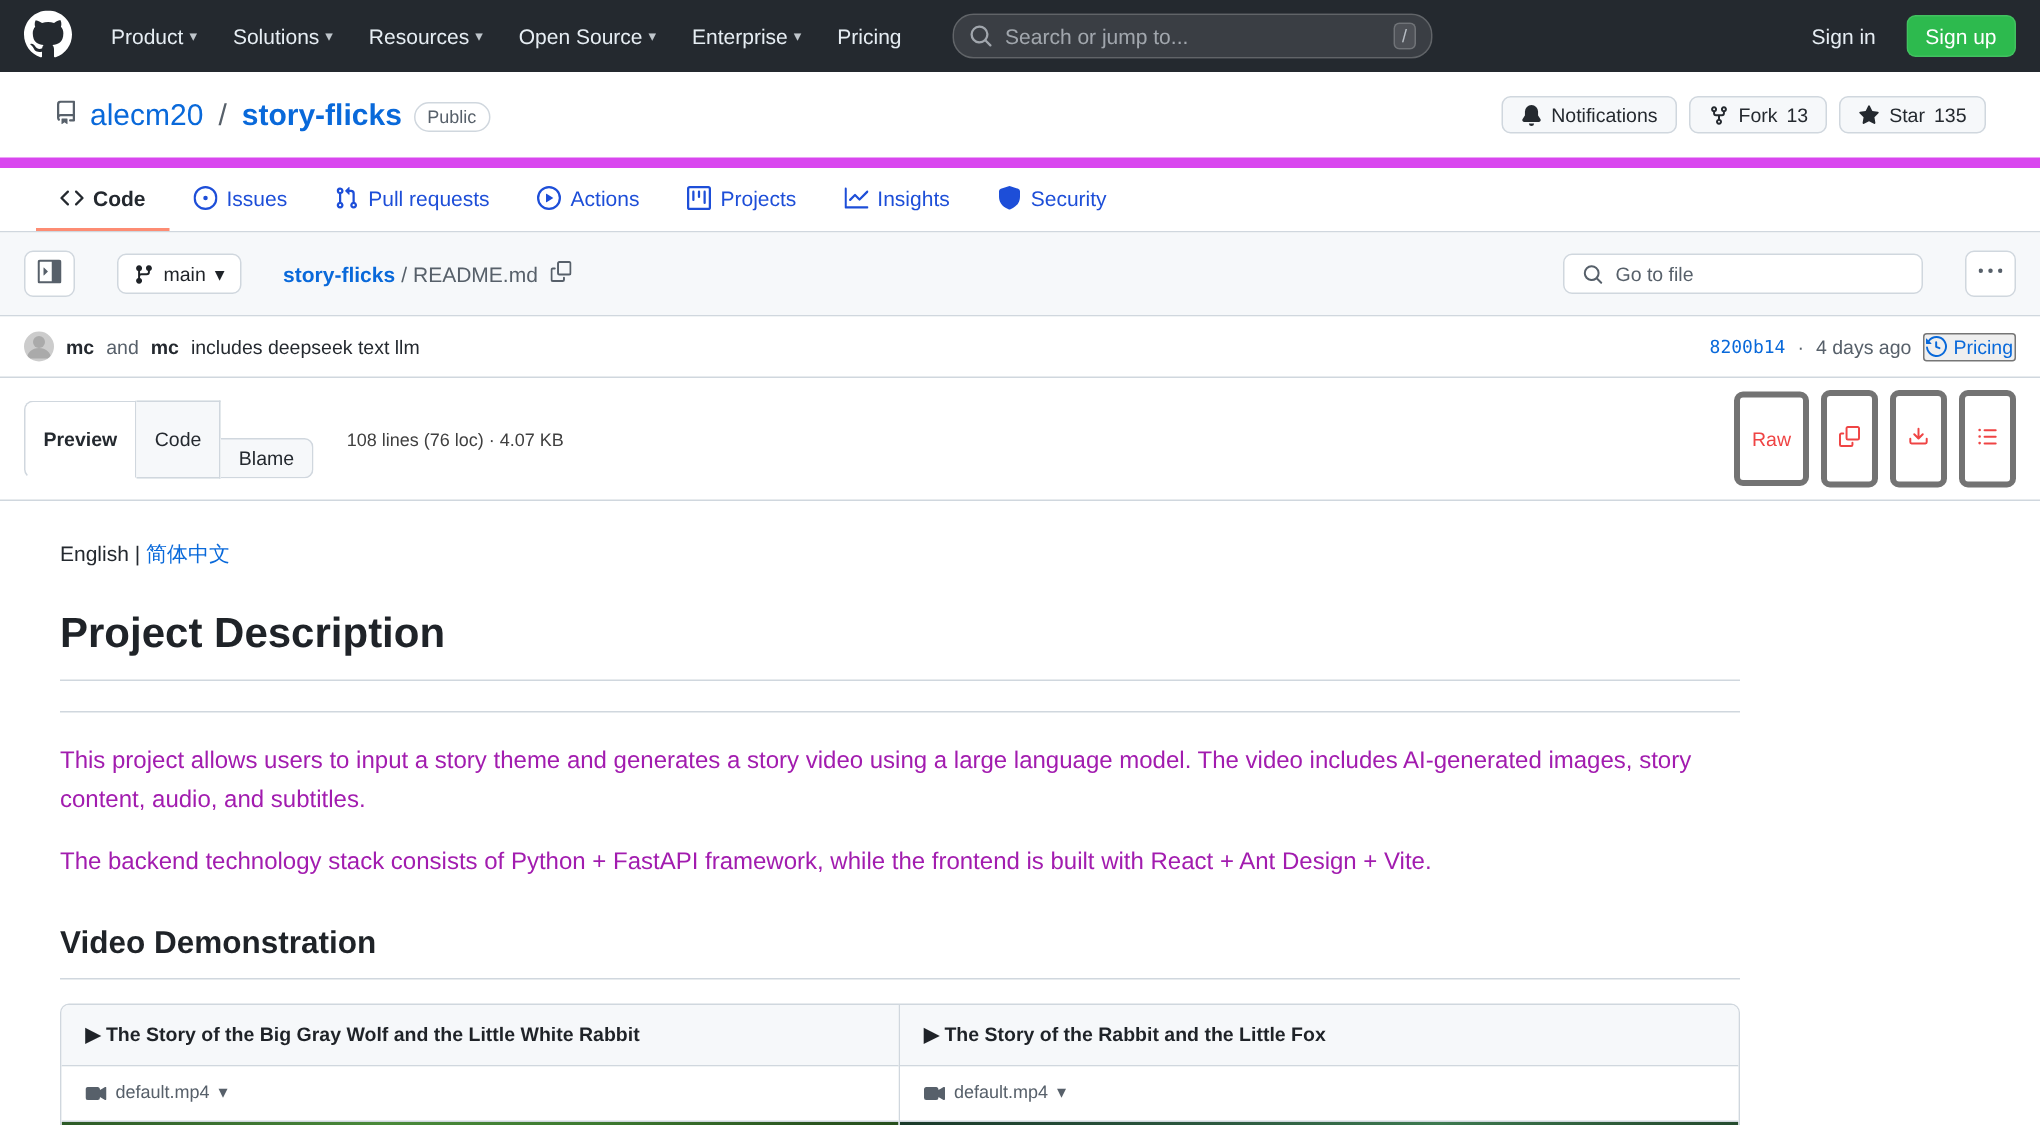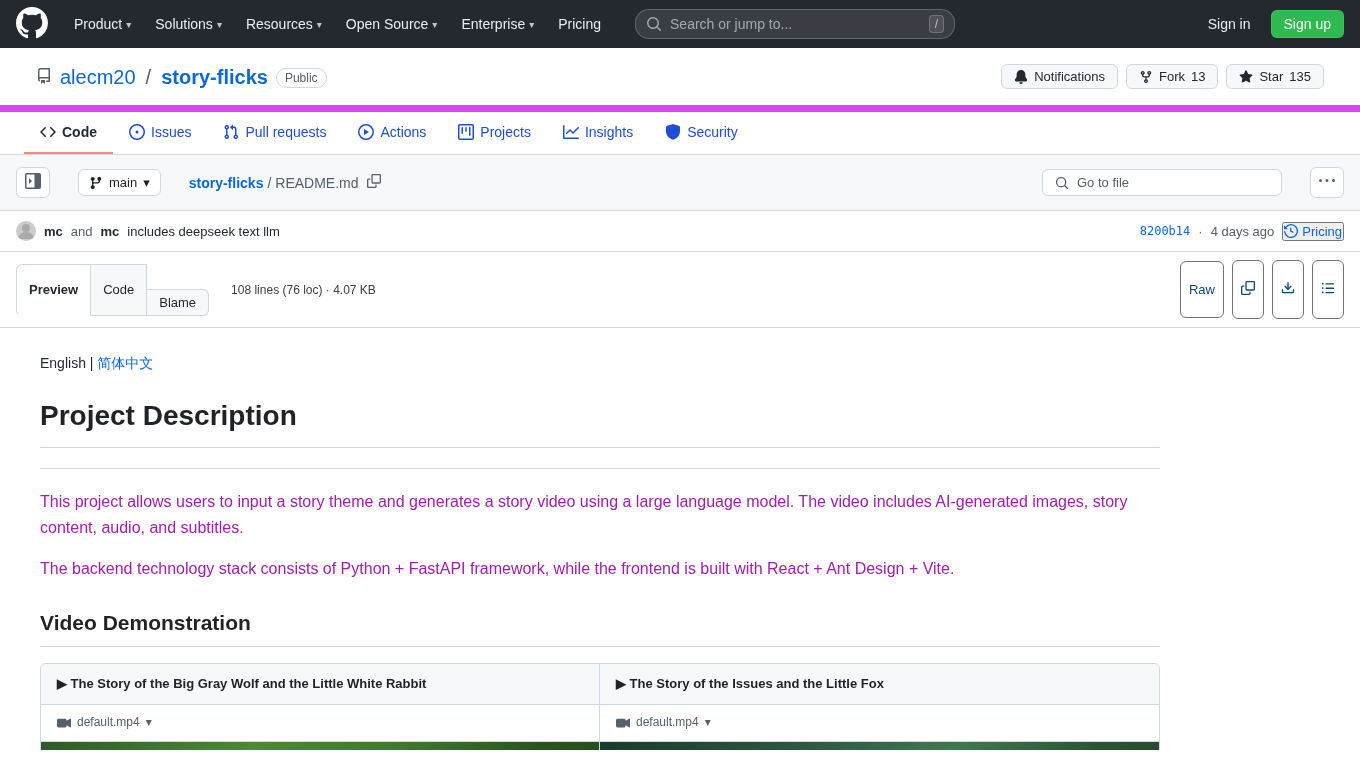--- a/index.html
+++ b/index.html
@@ -65,21 +65,21 @@
     
     .file-toolbar { display: flex; align-items: center; justify-content: space-between; padding: 8px 16px; border-bottom: 1px solid #d0d7de; }
     .view-tabs { display: flex; gap: 0; }
     .view-tab { padding: 5px 12px; font-size: 13px; cursor: pointer; border: 1px solid #d0d7de; background: #f6f8fa; color: #24292f; }
     .view-tab:first-child { border-radius: 6px 0 0 6px; }
     .view-tab:last-child { border-radius: 0 6px 6px 0; border-left: none; margin-top: 25px; }
     .view-tab.active { background: #fff; font-weight: 600; border-bottom-color: #fff; }
     .view-tab:not(:first-child):not(.active) { border-left: none; }
     .file-info { font-size: 12px; color: #404040; padding: 5px 10px; }
     .file-actions { display: flex; align-items: center; gap: 8px; }
-    .file-action-btn { border: 1px solid #737373; border-radius: 6px; padding: 20px 8px; background: #fff; cursor: pointer; color: #0c4a6e; font-size: 13px; }
+    .file-action-btn { border: 4px solid #737373; border-radius: 6px; padding: 20px 8px; background: #fff; cursor: pointer; color: #ef4444; font-size: 13px; }
 
     
     .readme-content { padding: 24px 40px; max-width: 1200px; line-height: 1.6; }
     .readme-lang { font-size: 14px; color: #24292f; margin-bottom: 20px; }
     .readme-lang a { color: #0969da; text-decoration: none; }
     .readme-h1 { font-size: 2em; font-weight: 600; border-bottom: 1px solid #d0d7de; padding-bottom: 8px; margin-bottom: 16px; margin-top: 8px; }
     .readme-h2 { font-size: 1.5em; font-weight: 600; border-bottom: 1px solid #d0d7de; padding-bottom: 6px; margin-bottom: 16px; margin-top: 24px; }
     .readme-p { margin-bottom: 16px; color: #a21caf; font-size: 16px; }
     .readme-hr { border: none; border-top: 1px solid #d0d7de; margin: 20px 0; }
 
@@ -357,21 +357,21 @@
             <span>default.mp4</span>
             <span>▾</span>
           </div>
           <div class="video-thumb">
             <div class="video-thumb-img">
             </div>
           </div>
         </div>
         <div class="video-cell">
           <div class="video-title-row">
-            <span>▶ The Story of the Issues and the Little Fox</span>
+            <span>▶ The Story of the Rabbit and the Little Fox</span>
           </div>
           <div class="video-selector">
             <svg width="14" height="14" viewBox="0 0 16 16" fill="currentColor">
               <path d="M16 3.75v8.5a.75.75 0 0 1-1.136.643L11 10.575v.675A1.75 1.75 0 0 1 9.25 13h-7.5A1.75 1.75 0 0 1 0 11.25v-6.5C0 3.784.784 3 1.75 3h7.5c.966 0 1.75.784 1.75 1.75v.675l3.864-2.318A.75.75 0 0 1 16 3.75Z"></path>
             </svg>
             <span>default.mp4</span>
             <span>▾</span>
           </div>
           <div class="video-thumb">
             <div class="video-thumb-img" style="background: linear-gradient(135deg, #1a3a2a 0%, #2d5a40 30%, #3d7a50 50%, #2a5535 70%, #1a3520 100%);">

